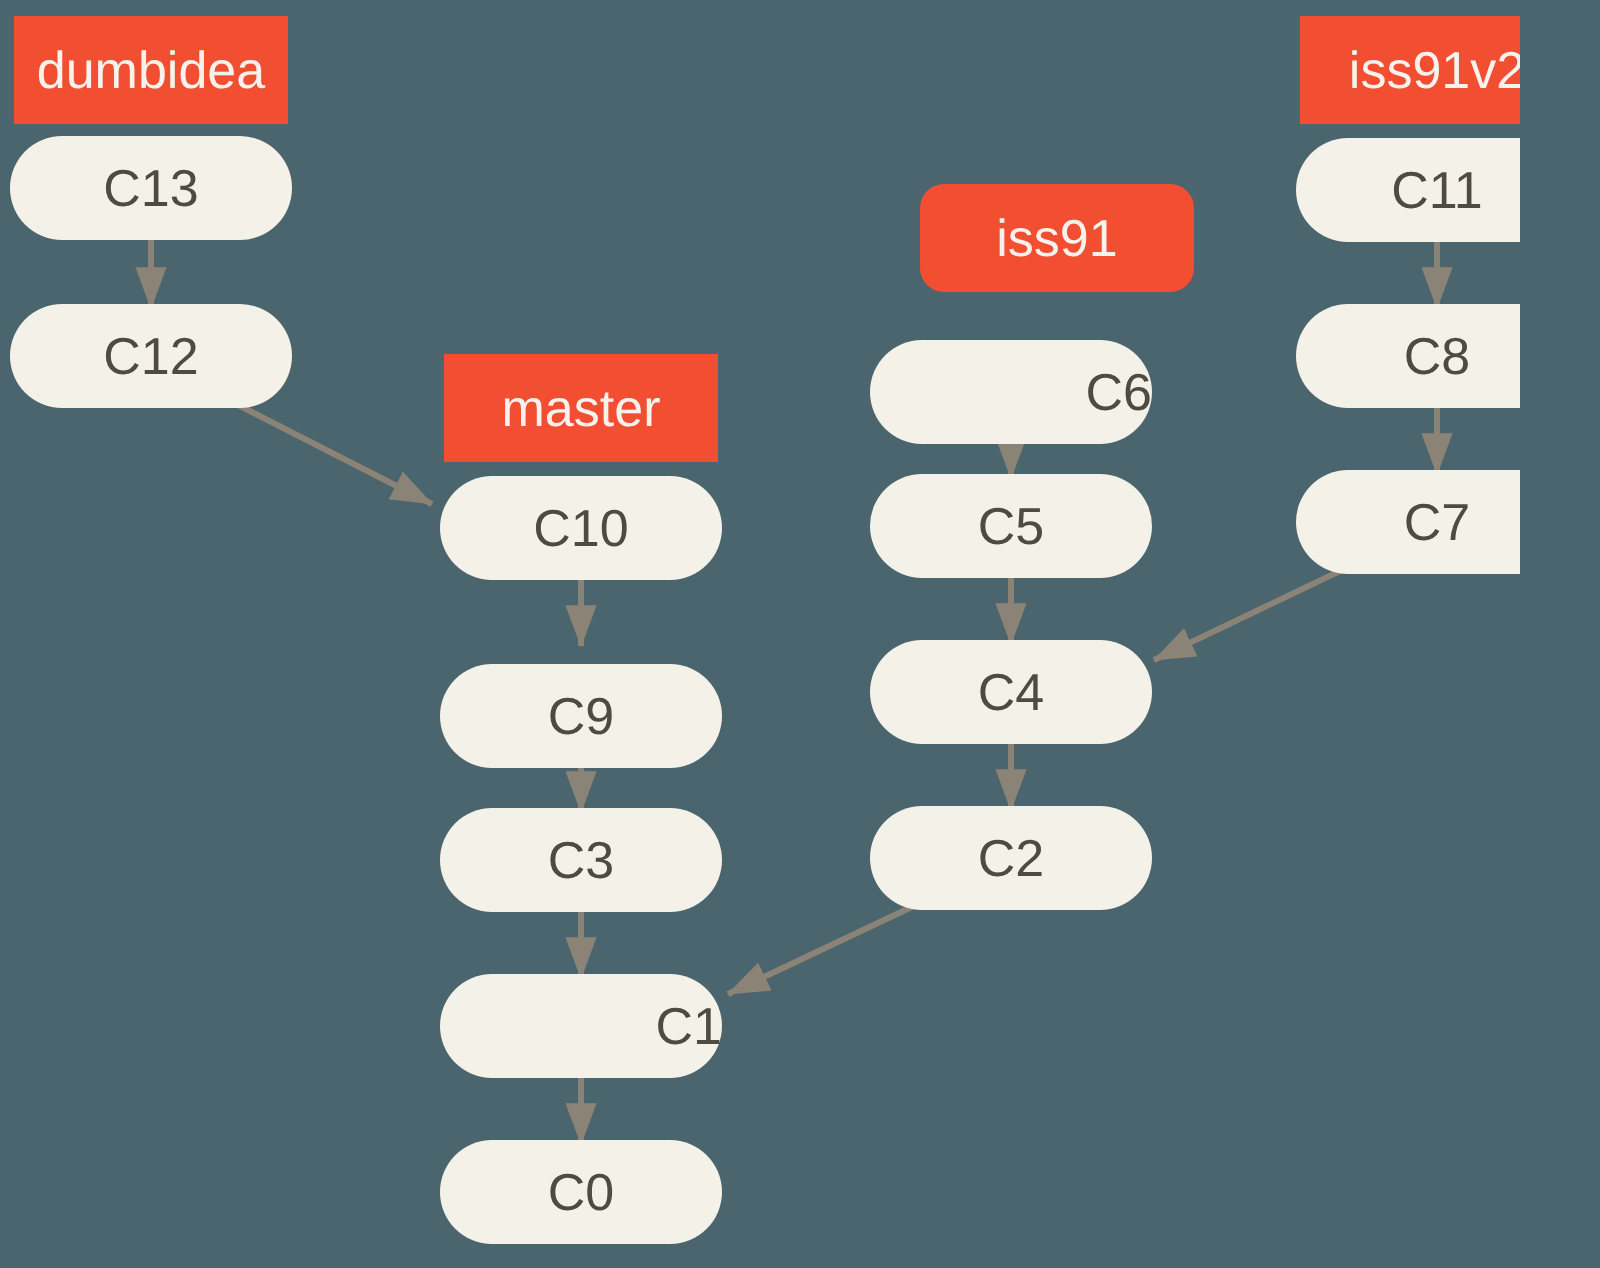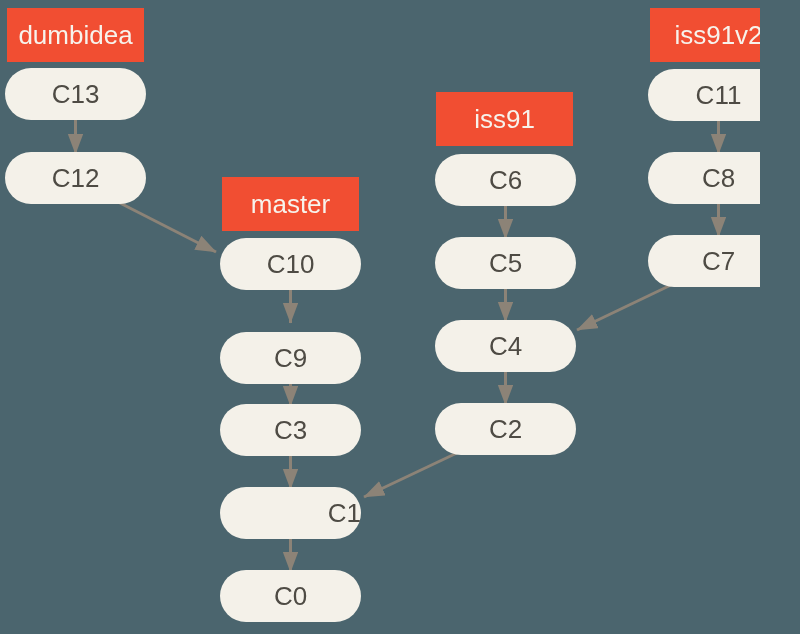--- a/index.html
+++ b/index.html
@@ -76,33 +76,33 @@
     <line class="edge" x1="718.5" y1="121" x2="718.5" y2="154" marker-end="url(#head)"></line>
     <line class="edge" x1="718.5" y1="204" x2="718.5" y2="237" marker-end="url(#head)"></line>
 
     <line class="edge" x1="118" y1="202" x2="216" y2="252" marker-end="url(#head)"></line>
     <line class="edge" x1="459" y1="452" x2="364" y2="497" marker-end="url(#head)"></line>
     <line class="edge" x1="671" y1="285" x2="577" y2="330" marker-end="url(#head)"></line>
   </svg>
 
   <div class="branch-label" style="left:7px;   top:8px;">dumbidea</div>
   <div class="branch-label" style="left:222px; top:177px;">master</div>
-  <div class="branch-label" style="left:436px; top:92px;">iss91</div>
+  <div class="branch-label" style="left:460px; top:92px;border-radius:12px;">iss91</div>
   <div class="branch-label" style="left:650px; top:8px;">iss91v2</div>
 
   <div class="commit-node" style="left:5px; top:68px;">C13</div>
   <div class="commit-node" style="left:5px; top:152px;">C12</div>
 
   <div class="commit-node" style="left:220px; top:238px;">C10</div>
   <div class="commit-node" style="left:220px; top:321px;margin-top:11px;">C9</div>
   <div class="commit-node" style="left:220px; top:404px;">C3</div>
   <div class="commit-node" style="left:220px; top:487px;text-align:right;">C1</div>
   <div class="commit-node" style="left:220px; top:570px;">C0</div>
 
-  <div class="commit-node" style="left:435px; top:154px;">C6</div>
+  <div class="commit-node" style="left:435px; top:170px;text-align:right;">C6</div>
   <div class="commit-node" style="left:435px; top:237px;">C5</div>
   <div class="commit-node" style="left:435px; top:320px;">C4</div>
   <div class="commit-node" style="left:435px; top:403px;">C2</div>
 
   <div class="commit-node" style="left:648px; top:69px;">C11</div>
   <div class="commit-node" style="left:648px; top:152px;">C8</div>
   <div class="commit-node" style="left:648px; top:235px;">C7</div>
 
 </div>
 

